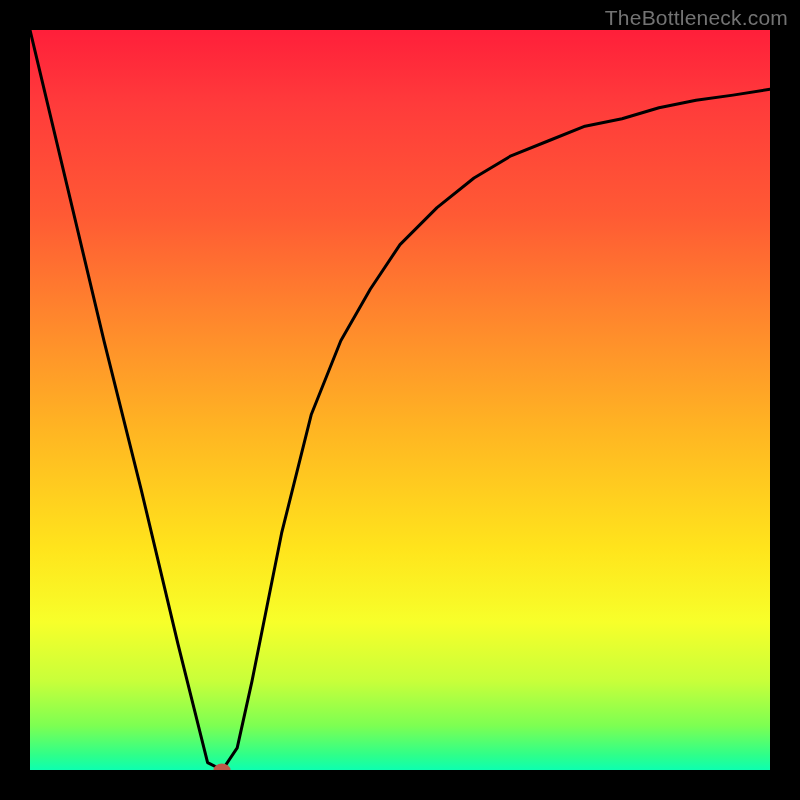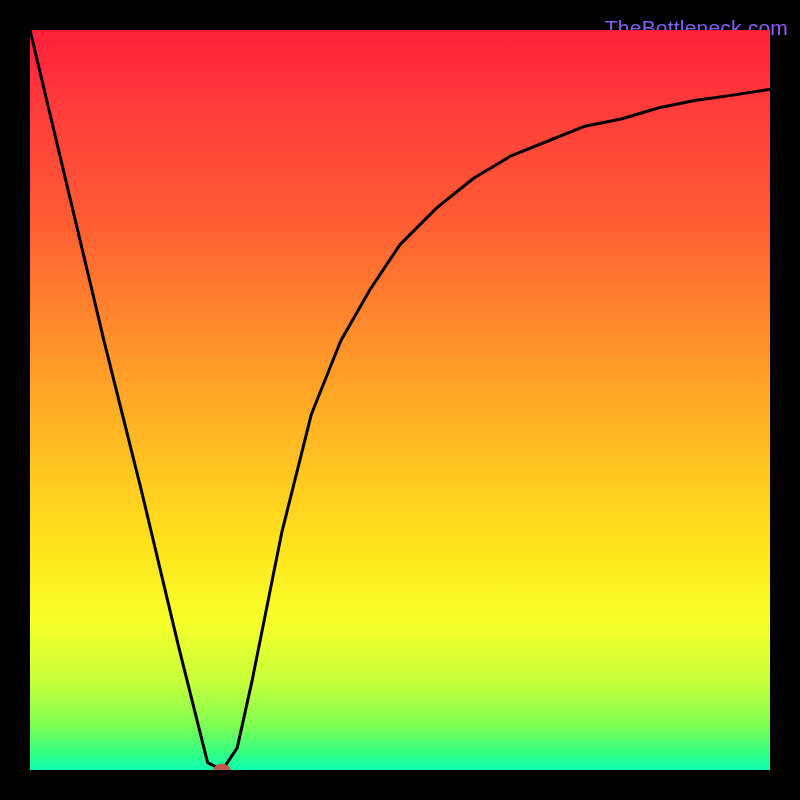--- a/index.html
+++ b/index.html
@@ -49,23 +49,23 @@
   .marker {
     position: absolute;
     width: 17px;
     height: 13px;
     border-radius: 50%;
     background: #c15a4a;
     transform: translate(-50%, -50%);
   }
   .watermark {
     position: absolute;
-    top: 16px;
+    top: 6px;
     right: 12px;
-    color: #8b5cf6;
+    color: #737373;
     font-size: 21px;
     font-weight: 500;
     letter-spacing: 0.2px;
   }
 </style>
 </head>
 <body>
 
 <div class="frame">
 

